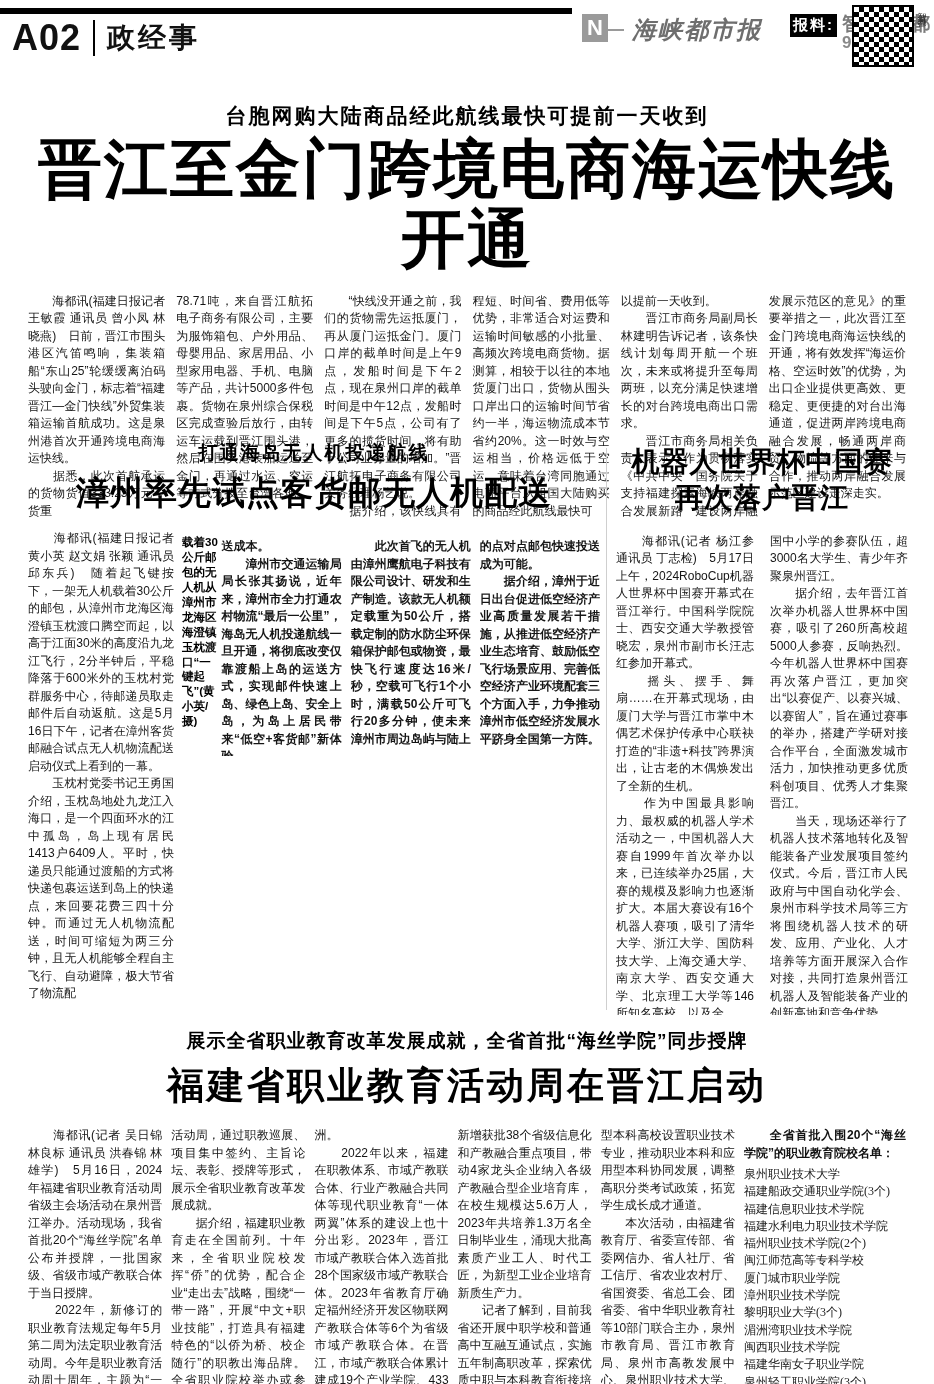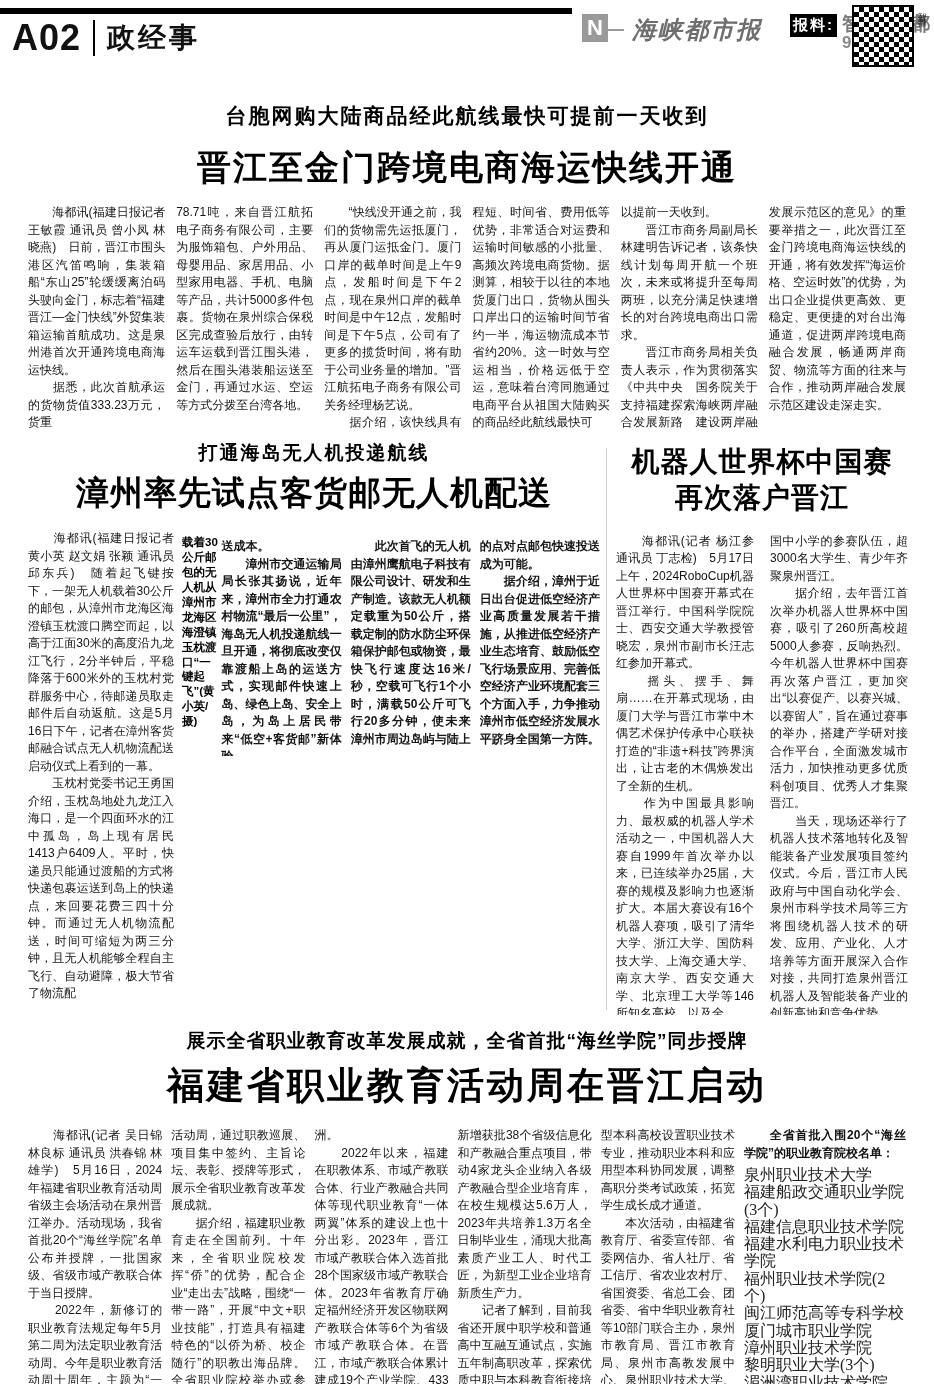--- a/index.html
+++ b/index.html
@@ -35,21 +35,21 @@
 
   
   .kicker{ text-align:center;font-weight:700;color:#000;}
   .headline{text-align:center;font-weight:900;color:#000;}
   .bodycol{font-size:12px;line-height:17.5px;text-align:justify;white-space:pre-line;
            overflow:hidden;color:#151515;}
 
   
   .art1{position:absolute;top:102px;left:28px;width:878px;}
   .art1 .kicker{font-size:21px;letter-spacing:2px;}
-  .art1 .headline{font-size:34px;letter-spacing:2px;margin-top:19px;line-height:1.1;}
+  .art1 .headline{font-size:64px;letter-spacing:2px;margin-top:4px;line-height:1.1;}
   .art1-cols{display:flex;gap:11px;margin-top:18px;}
   .art1-cols .bodycol{flex:1;height:228px;}
 
   
   .art2{position:absolute;top:440px;left:28px;width:572px;}
   .art2 .kicker{font-size:19px;letter-spacing:2px;}
   .art2 .headline{font-size:33px;letter-spacing:1px;margin-top:5px;}
   .art2-body{display:flex;gap:8px;margin-top:14px;}
   .art2-left{width:146px;flex:none;height:496px;}
   .art2-right{flex:1;display:flex;flex-direction:row;}
@@ -82,21 +82,21 @@
   
   .art4{position:absolute;top:1028px;left:28px;width:878px;}
   .art4 .kicker{font-size:19px;letter-spacing:1px;}
   .art4 .headline{font-size:37px;letter-spacing:3px;margin-top:7px;}
   .art4-body{display:flex;gap:9px;margin-top:16px;}
   .art4-body .bodycol{flex:1;height:268px;}
   .school-list{width:162px;flex:none;height:268px;overflow:hidden;}
   .list-title{font-size:12px;font-weight:700;line-height:17.5px;white-space:pre-line;
               text-align:justify;margin-bottom:4px;}
   .schools{margin:0;padding:0;list-style:none;}
-  .schools li{font-size:16px;line-height:17.3px;color:#222;
+  .schools li{font-size:12px;line-height:17.3px;color:#222;
               font-family:"Liberation Serif",serif;}
 </style>
 </head>
 <body>
 
 <div class="page">
 
   <div class="topbar"></div>
 
   <div class="pageno-row">

